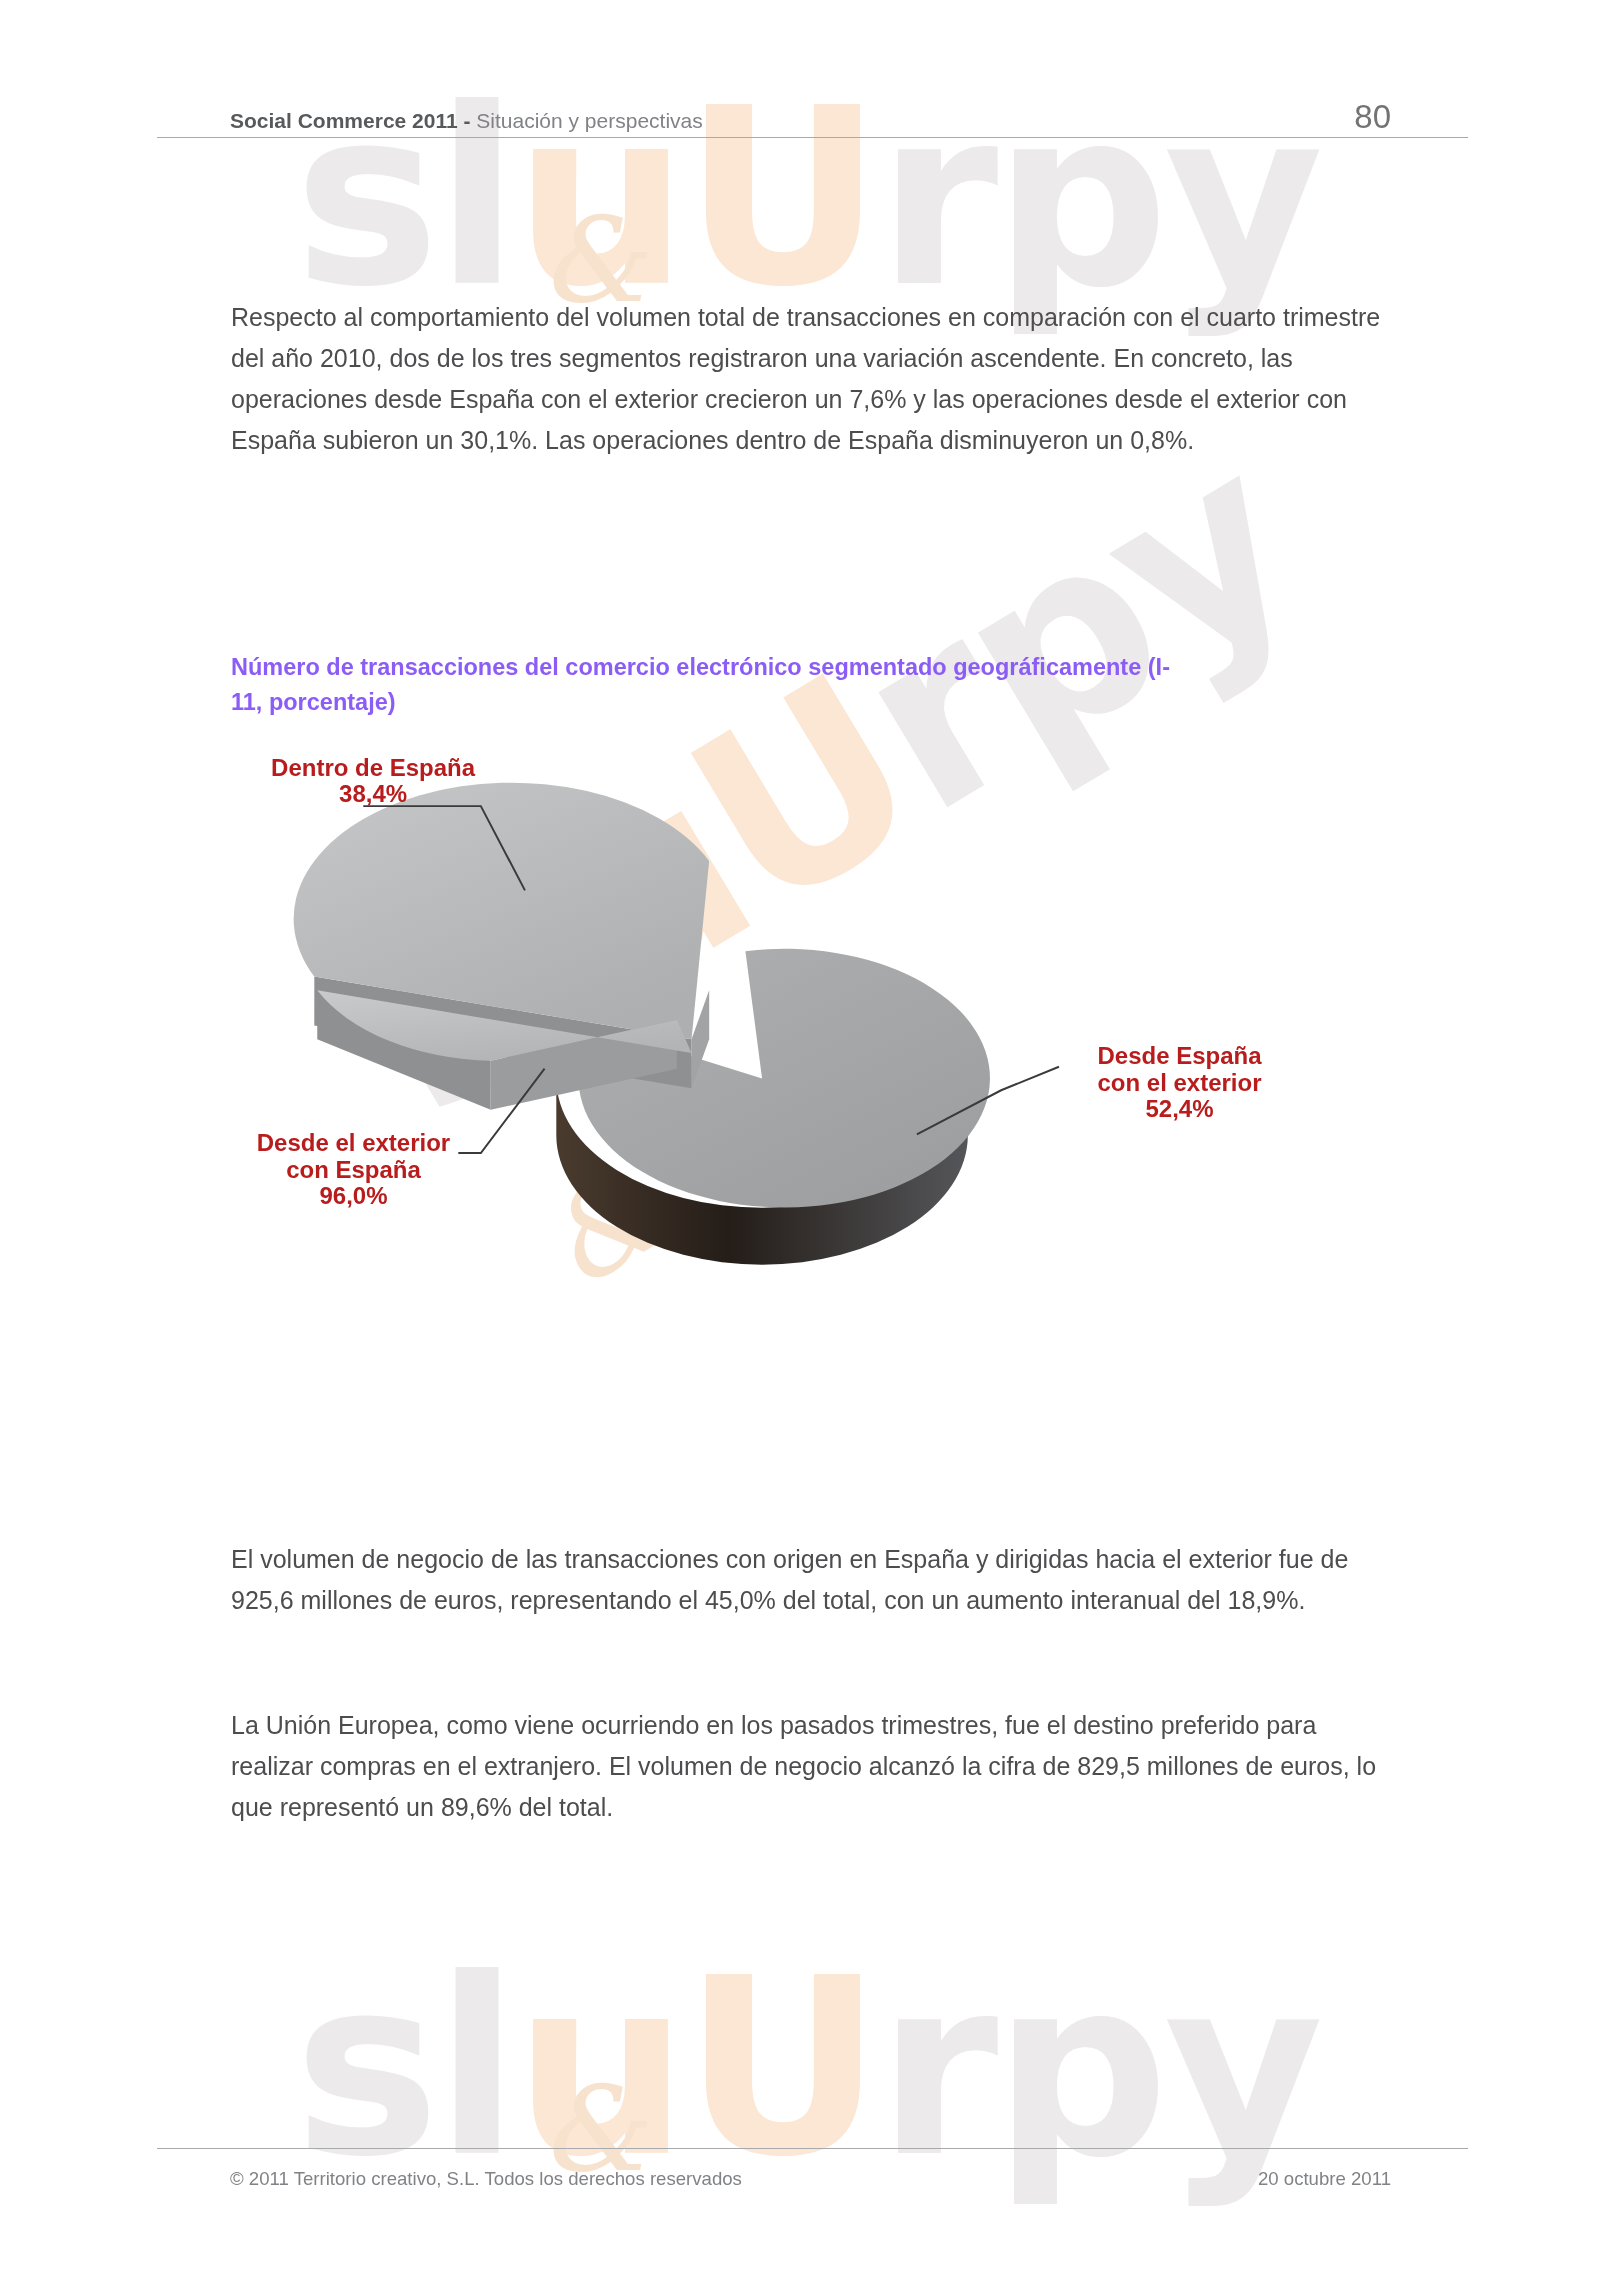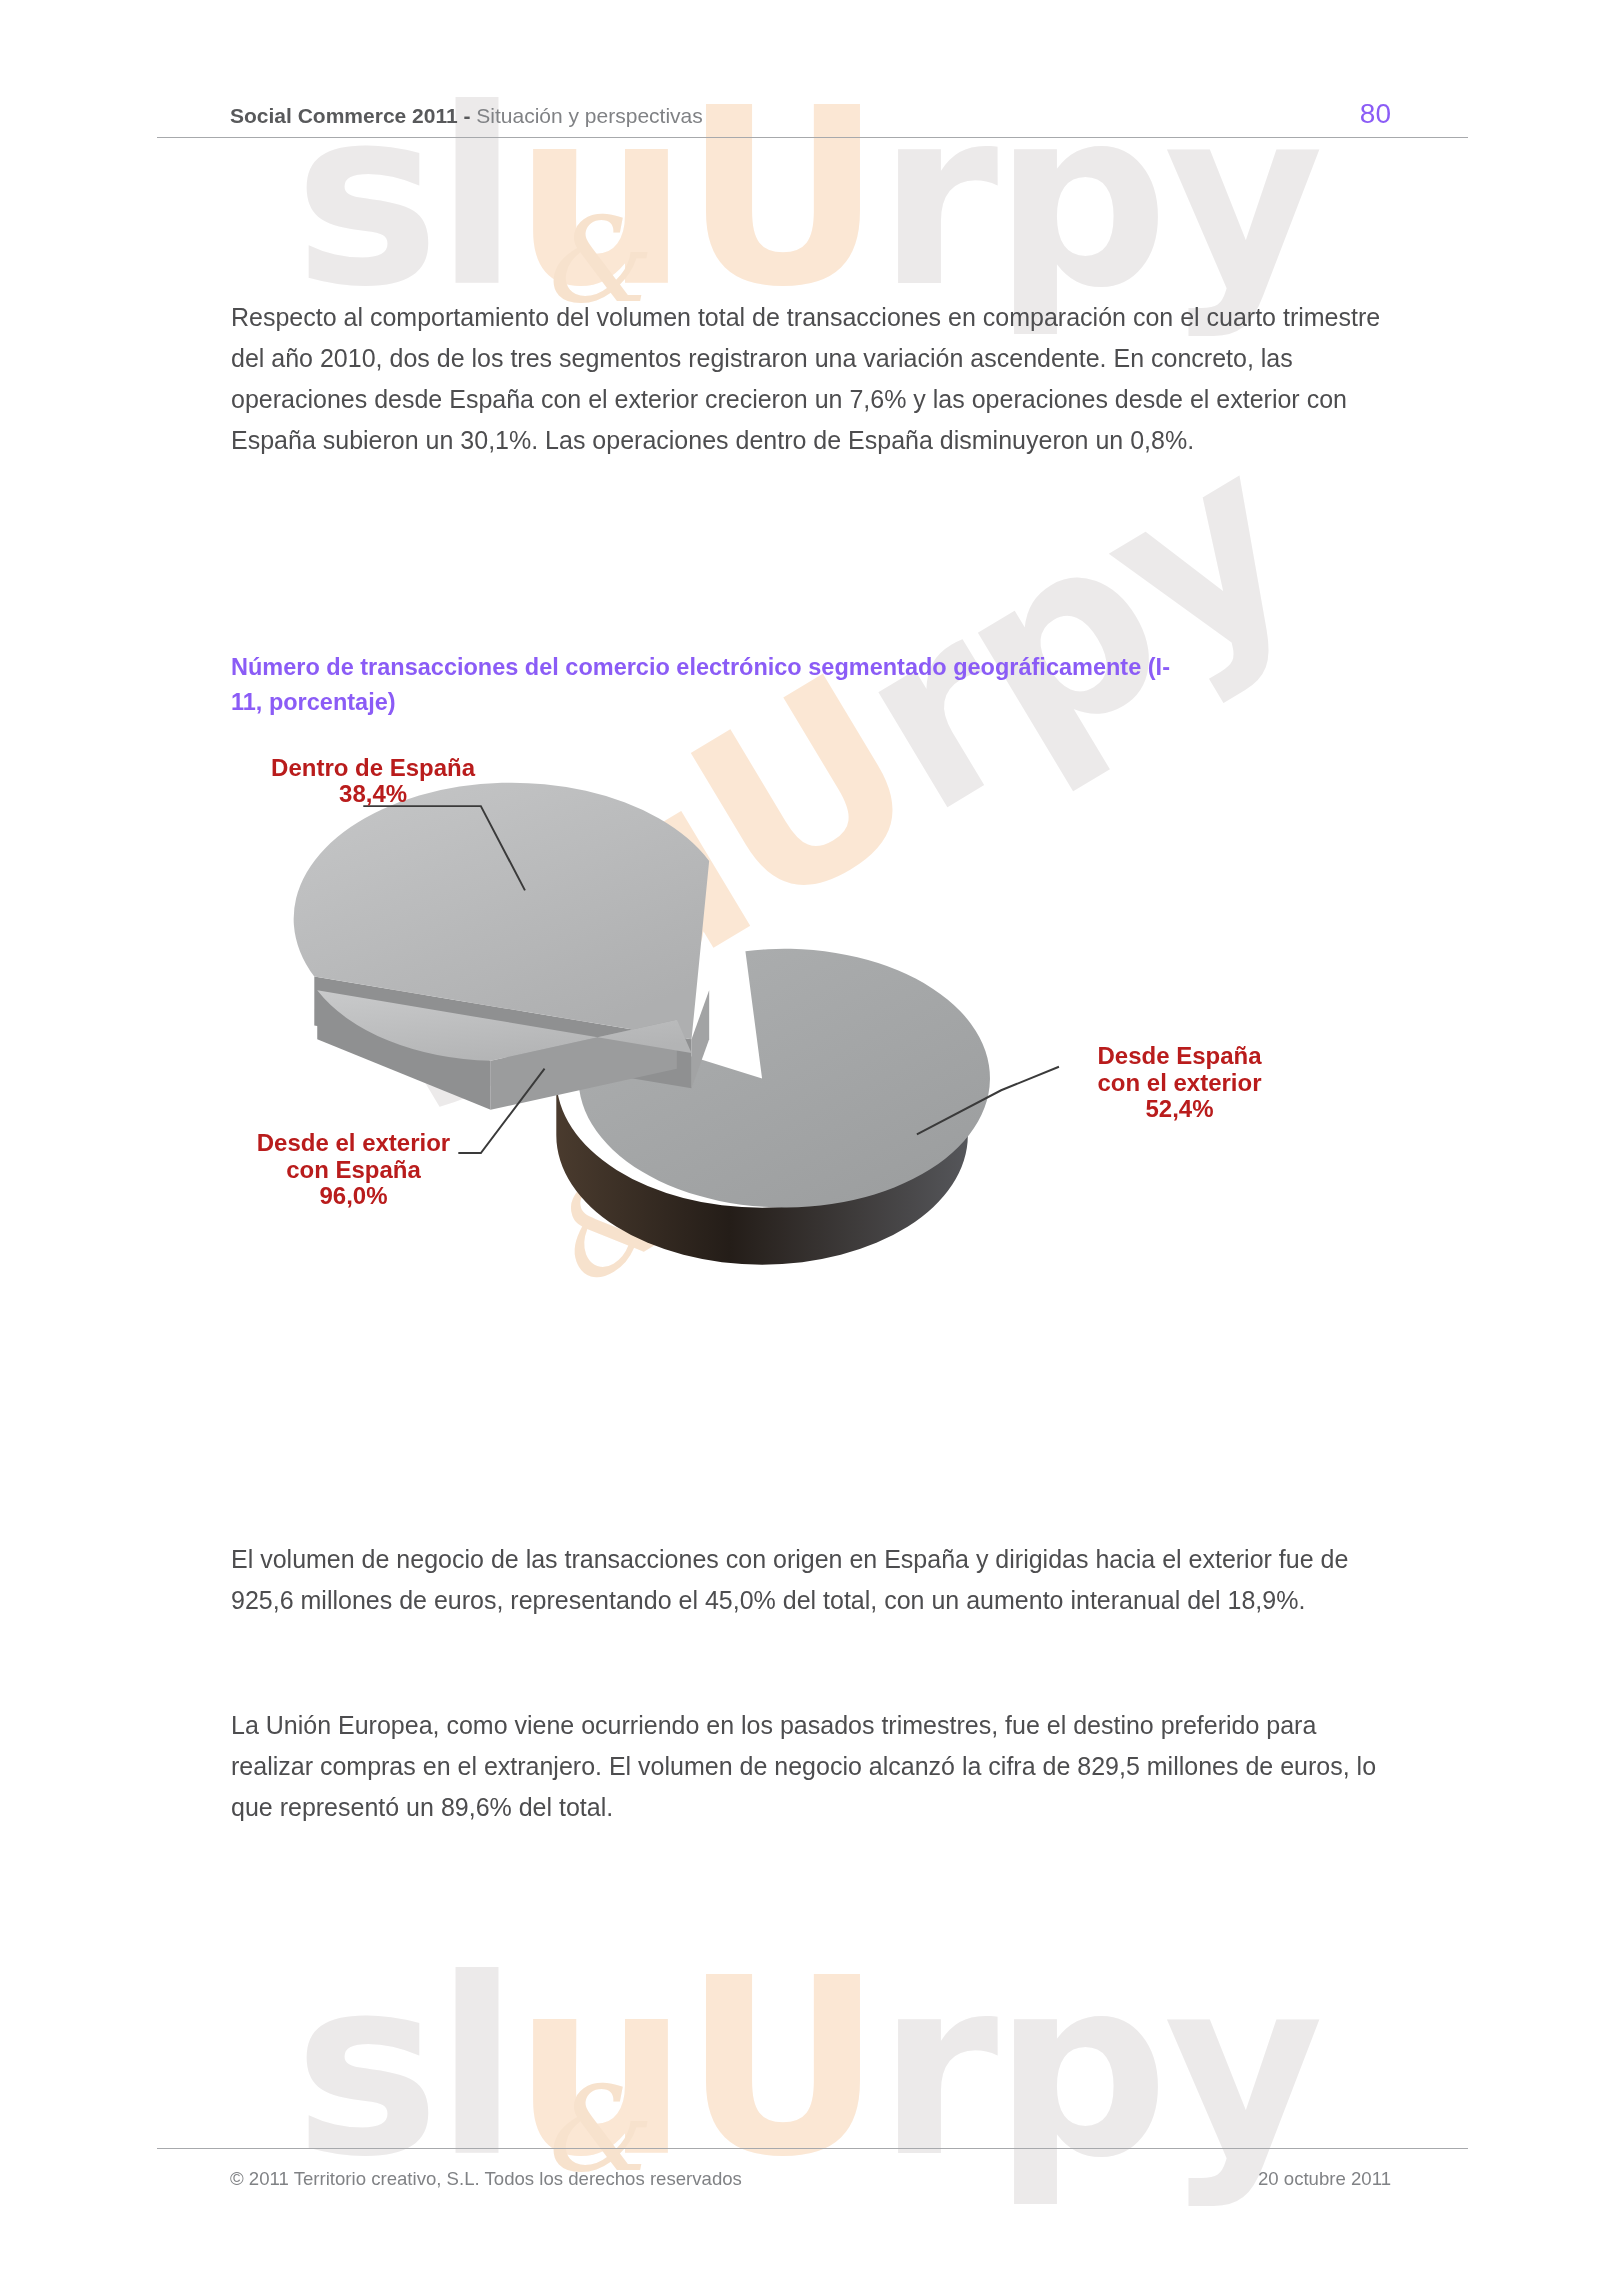--- a/index.html
+++ b/index.html
@@ -42,21 +42,21 @@
   #wm-bot-sub{top:2070px;left:549px;font-size:118px;}
 
   
   #header{
     position:absolute;top:98px;left:230px;width:1161px;
     display:flex;align-items:baseline;justify-content:space-between;
   }
   #header .htitle{font-size:21px;}
   #header .hbold{font-weight:700;color:#58595b;}
   #header .hlight{color:#808285;font-weight:400;}
-  #header .hpage{font-size:28px;color:#8b5cf6;}
+  #header .hpage{font-size:33px;color:#737373;}
   #header-rule{
     position:absolute;top:137px;left:157px;width:1311px;height:1px;
     background:#a7a9ac;
   }
 
   
   .para{
     position:absolute;left:231px;width:1166px;
     font-size:25px;line-height:41px;color:#4d4d4f;
     font-family:"Liberation Sans", sans-serif;

